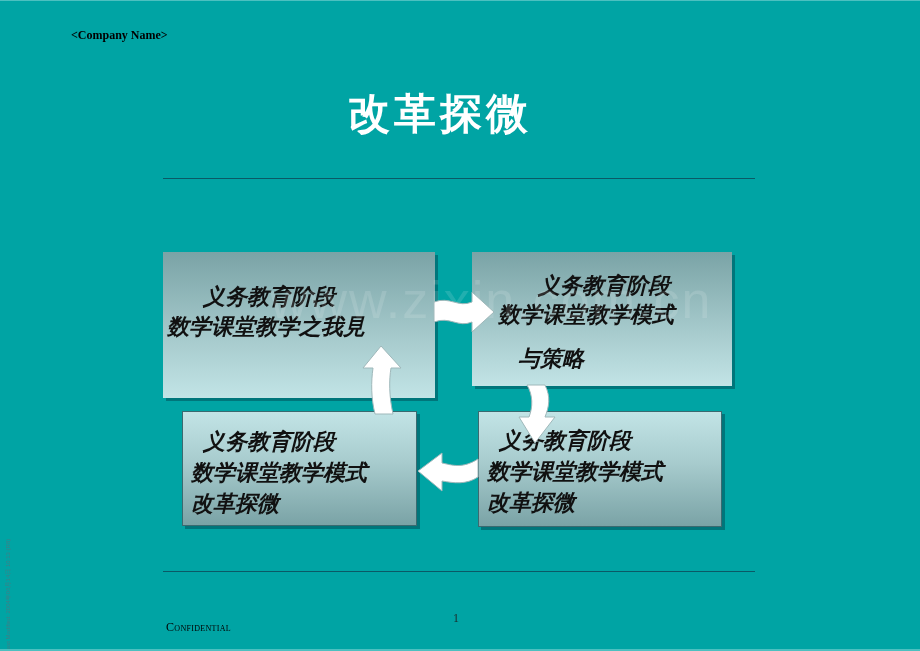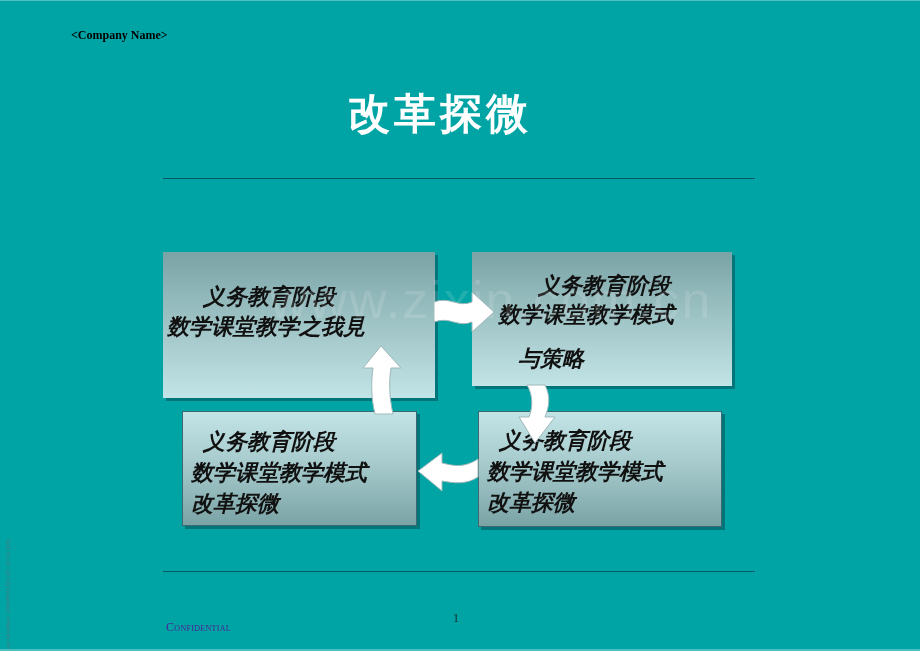--- a/index.html
+++ b/index.html
@@ -40,21 +40,21 @@
     font-family:"Liberation Sans", sans-serif; font-size:52px;
     color:rgba(255,255,255,0.13); letter-spacing:2px;
   }
   .arrow { position:absolute; }
   .pagenum {
     position:absolute; left:453px; top:611px;
     font-family:"Liberation Serif", serif; font-size:12px; color:#1a2a2a;
   }
   .conf {
     position:absolute; left:166px; top:620px;
-    font-family:"Liberation Serif", serif; font-size:12px; color:#4c1d95;
+    font-family:"Liberation Serif", serif; font-size:12px; color:#000000;
     font-variant:small-caps; letter-spacing:0.3px;
   }
   .sidemeta {
     position:absolute; left:-62px; top:578px; width:140px;
     transform:rotate(-90deg);
     font-family:"Liberation Sans", sans-serif; font-size:6px; color:#3f7f86;
     white-space:nowrap;
   }
   .bottomstrip { position:absolute; left:0; bottom:0; width:920px; height:2px; background:#4cc0c0; }
 </style>

